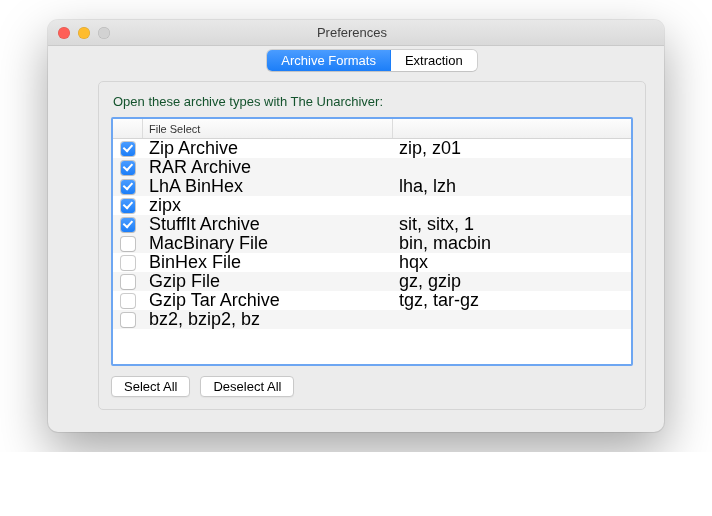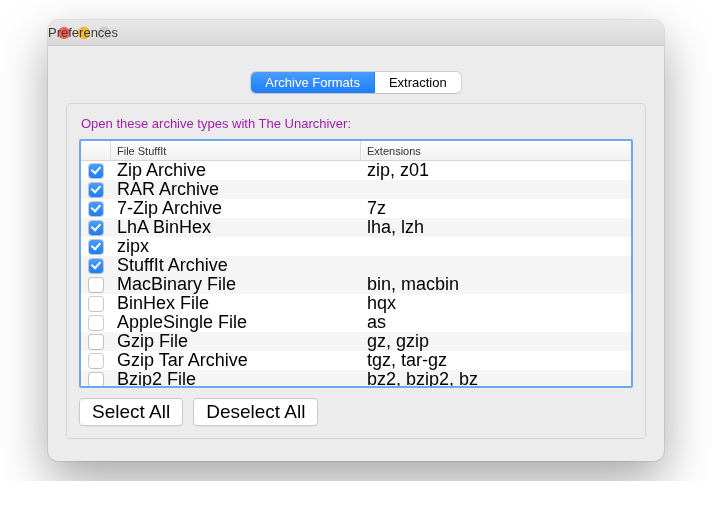--- a/index.html
+++ b/index.html
@@ -36,26 +36,28 @@
     width: 12px; height: 12px; border-radius: 50%;
     box-shadow: inset 0 0 0 0.5px rgba(0,0,0,0.15);
   }
   .tl.red { background: #ff5f57; }
   .tl.yel { background: #febc2e; }
   .tl.grn { background: #28c840; }
   .tl.disabled { background: #d2d2d2; }
   .title {
     position: absolute;
     left: 0; right: 8px;
+    text-align: center;
     font-size: 13px;
     color: #3c3c3c;
     pointer-events: none;
   }
   .content {
-    padding: 26px 18px 22px;
+    padding: 4px 18px 22px;
+    margin-left: 32px;
   }
   .segmented {
     display: flex;
     margin: 0 auto 10px;
     width: fit-content;
     border-radius: 5px;
     overflow: hidden;
     box-shadow: 0 0 0 1px rgba(0,0,0,0.12), 0 1px 1px rgba(0,0,0,0.06);
   }
   .seg {
@@ -73,21 +75,21 @@
   }
   .groupbox {
     border: 1px solid #d5d5d5;
     border-radius: 5px;
     background: #ececec;
     padding: 10px 12px 12px;
   }
   .instruction {
     margin: 2px 0 8px 2px;
     font-size: 13px;
-    color: #a21caf;
+    color: #14532d;
   }
   .table-wrap {
     border: 2px solid #6da6f2;
     border-radius: 2px;
     background: #fff;
     height: 249px;
     overflow: hidden;
   }
   .thead {
     display: flex;
@@ -151,21 +153,21 @@
   .buttons {
     display: flex;
     gap: 10px;
     margin-top: 10px;
   }
   .btn {
     background: #fff;
     border: 1px solid #c9c9c9;
     border-radius: 4px;
     padding: 2px 12px;
-    font-size: 19px;
+    font-size: 13px;
     box-shadow: 0 1px 1px rgba(0,0,0,0.04);
     cursor: default;
   }
 </style>
 </head>
 <body>
 
 <div class="window">
 
   <div class="titlebar">
@@ -184,103 +186,88 @@
       <div class="seg">Extraction</div>
     </div>
 
     <div class="groupbox">
 
       <div class="instruction">Open these archive types with The Unarchiver:</div>
 
       <div class="table-wrap">
         <div class="thead">
           <div class="th-check"></div>
-          <div class="th-name">File StuffIt</div>
-          <div class="th-ext">Extensions</div>
+          <div class="th-name">File Select</div>
         </div>
         <div class="tbody" id="tbody">
             <div class="row">
               <div class="cell-check">
                 <div class="chk on"></div>
               </div>
               <div class="cell-name">Zip Archive</div>
               <div class="cell-ext">zip, z01</div>
             </div>
             <div class="row alt">
               <div class="cell-check">
                 <div class="chk on"></div>
               </div>
               <div class="cell-name">RAR Archive</div>
             </div>
-            <div class="row">
-              <div class="cell-check">
-                <div class="chk on"></div>
-              </div>
-              <div class="cell-name">7-Zip Archive</div>
-              <div class="cell-ext">7z</div>
-            </div>
             <div class="row alt">
               <div class="cell-check">
                 <div class="chk on"></div>
               </div>
               <div class="cell-name">LhA BinHex</div>
               <div class="cell-ext">lha, lzh</div>
             </div>
             <div class="row">
               <div class="cell-check">
                 <div class="chk on"></div>
               </div>
               <div class="cell-ext">zipx</div>
             </div>
             <div class="row alt">
               <div class="cell-check">
                 <div class="chk on"></div>
               </div>
               <div class="cell-name">StuffIt Archive</div>
+              <div class="cell-ext">sit, sitx, 1</div>
             </div>
             <div class="row alt">
               <div class="cell-check">
                 <div class="chk off"></div>
               </div>
               <div class="cell-name">MacBinary File</div>
               <div class="cell-ext">bin, macbin</div>
             </div>
             <div class="row">
               <div class="cell-check">
                 <div class="chk off"></div>
               </div>
               <div class="cell-name">BinHex File</div>
               <div class="cell-ext">hqx</div>
             </div>
-            <div class="row">
-              <div class="cell-check">
-                <div class="chk off"></div>
-              </div>
-              <div class="cell-name">AppleSingle File</div>
-              <div class="cell-ext">as</div>
-            </div>
             <div class="row alt">
               <div class="cell-check">
                 <div class="chk off"></div>
               </div>
               <div class="cell-name">Gzip File</div>
               <div class="cell-ext">gz, gzip</div>
             </div>
             <div class="row">
               <div class="cell-check">
                 <div class="chk off"></div>
               </div>
               <div class="cell-name">Gzip Tar Archive</div>
               <div class="cell-ext">tgz, tar-gz</div>
             </div>
             <div class="row alt">
               <div class="cell-check">
                 <div class="chk off"></div>
               </div>
-              <div class="cell-name">Bzip2 File</div>
               <div class="cell-ext">bz2, bzip2, bz</div>
             </div>
           </div>
       </div>
 
       <div class="buttons">
         <div class="btn">Select All</div>
         <div class="btn">Deselect All</div>
       </div>
 

